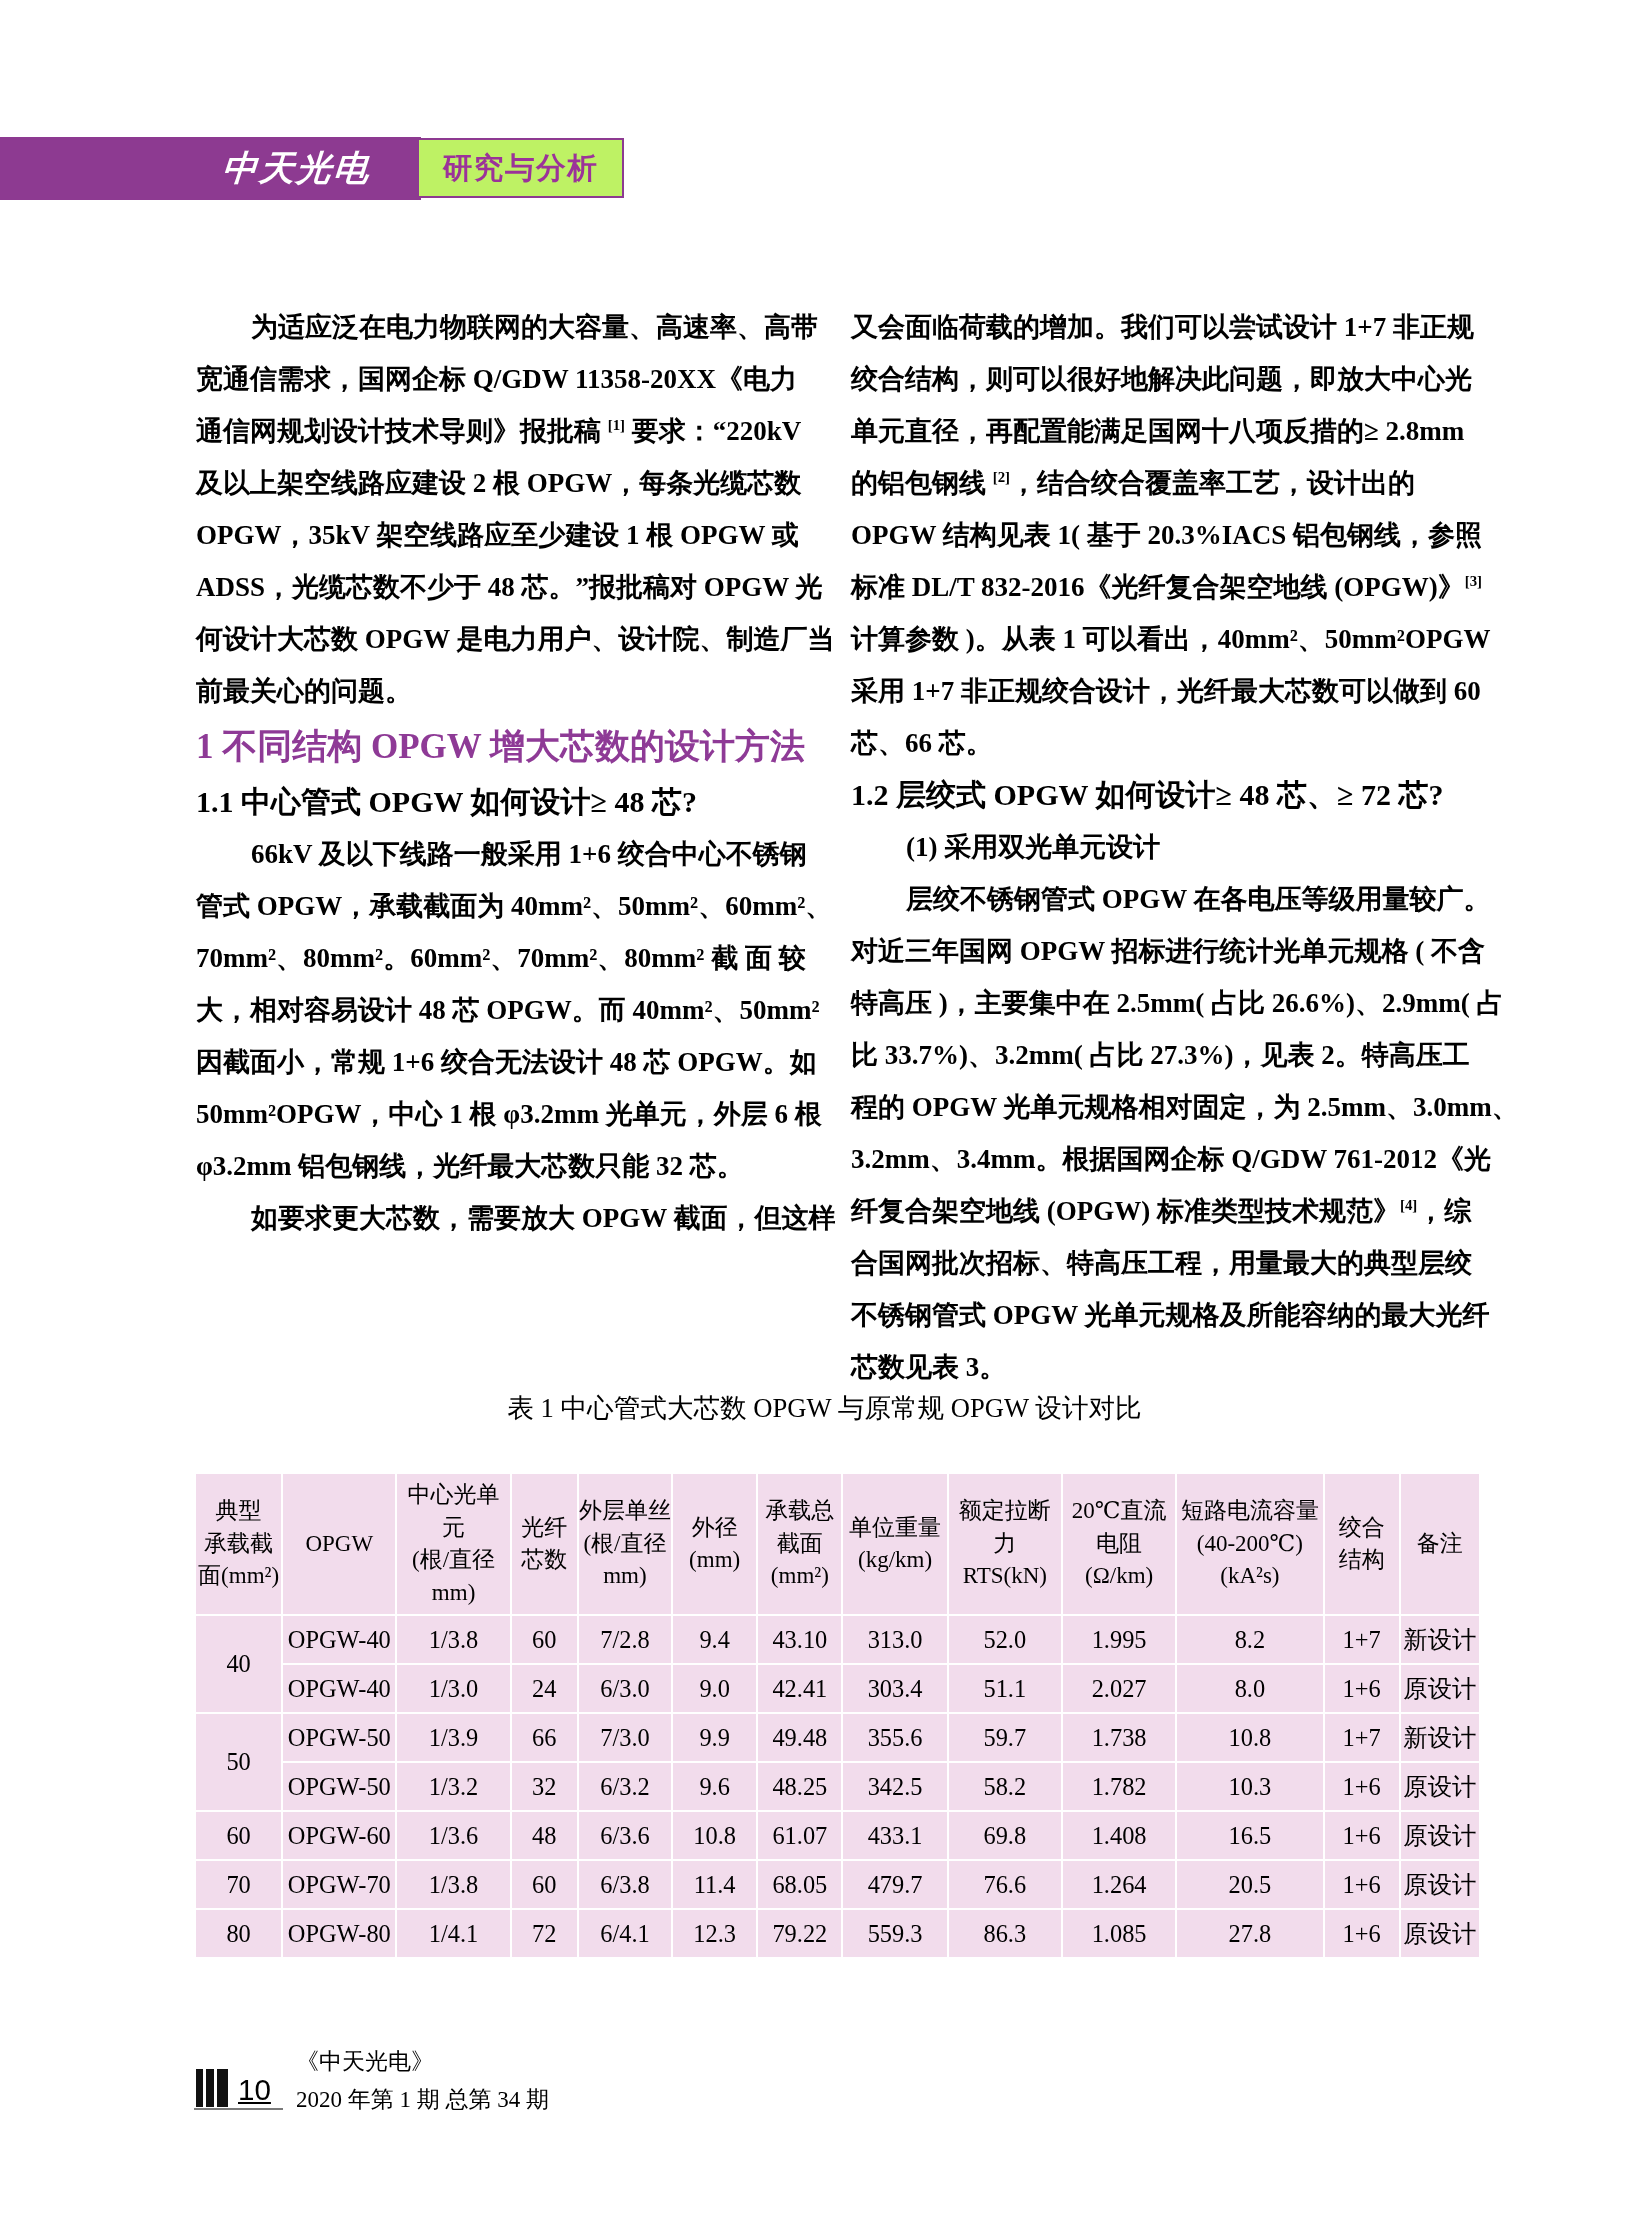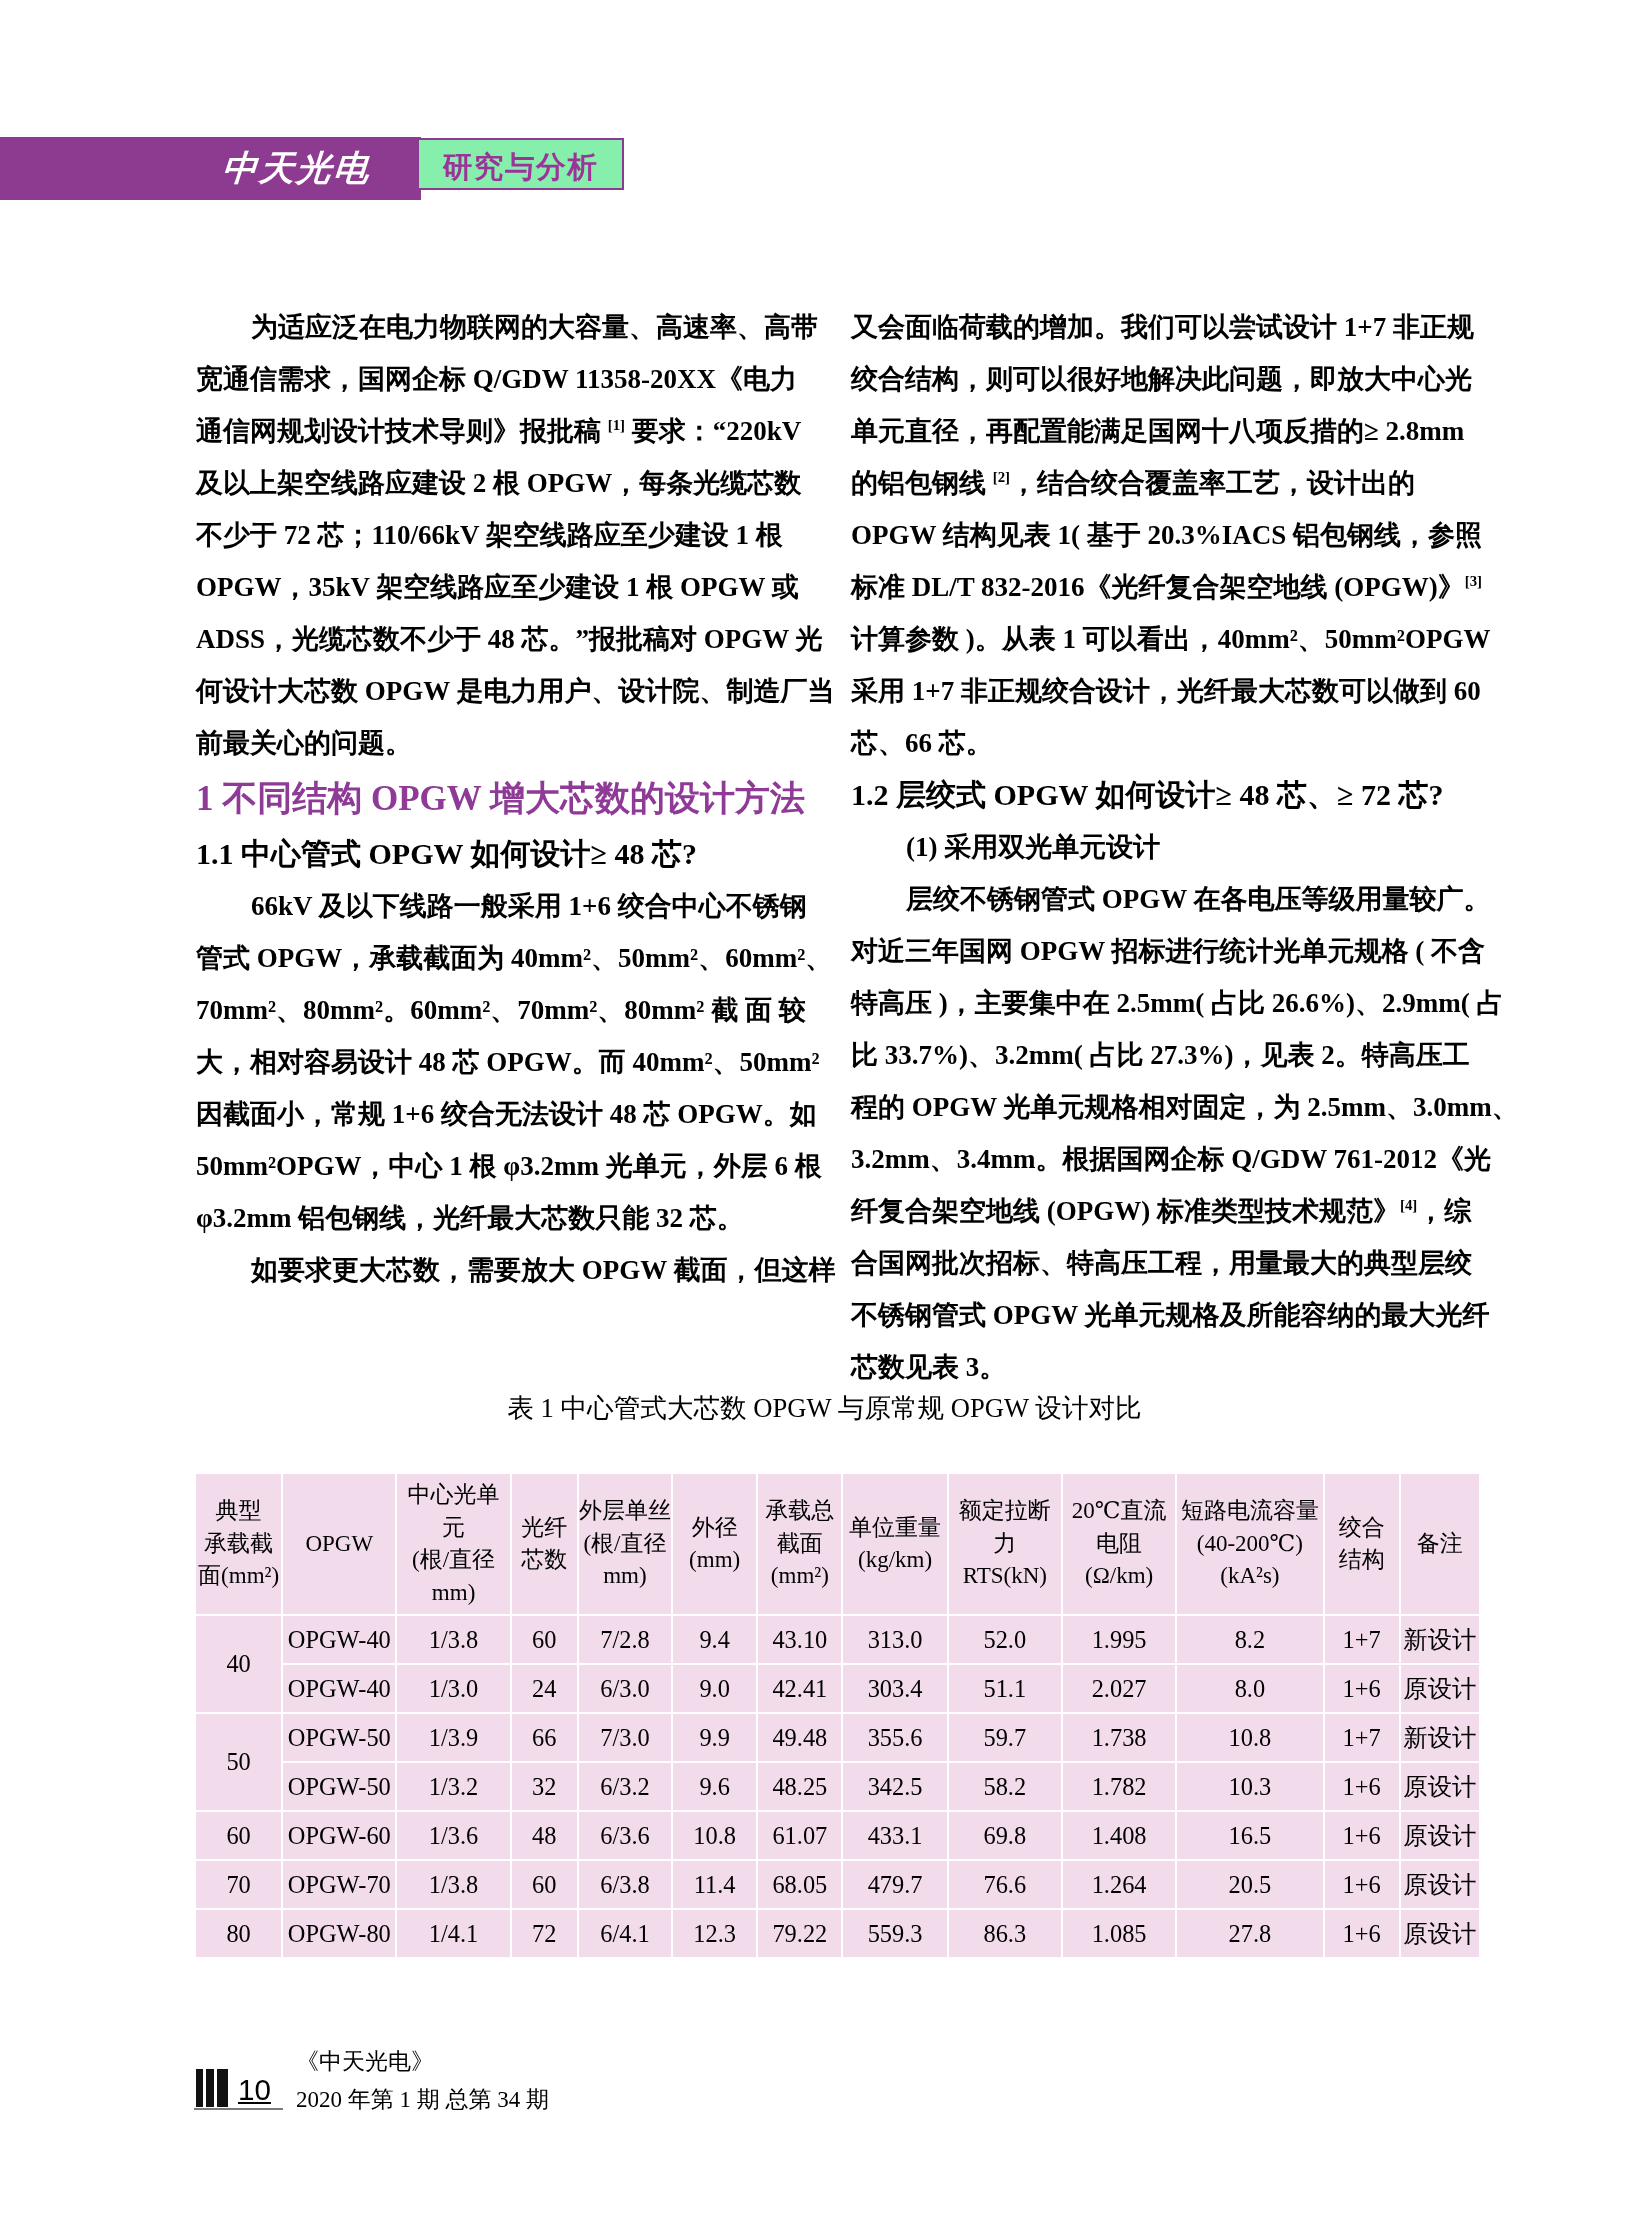--- a/index.html
+++ b/index.html
@@ -4,22 +4,22 @@
 <style>
   html,body{margin:0;padding:0;background:#ffffff;}
   .page{position:relative;width:1649px;height:2239px;background:#ffffff;overflow:hidden;
         font-family:"Liberation Serif","DejaVu Serif",serif;color:#000;}
 
   
   .banner{position:absolute;left:0;top:137px;width:421px;height:63px;background:#8d3a91;
           display:flex;align-items:center;justify-content:flex-end;padding-right:50px;box-sizing:border-box;}
   .brand-logo{color:#ffffff;font-size:35px;font-weight:bold;letter-spacing:2.2px;
               transform:skewX(-4deg);font-style:italic;}
-  .banner-tab{position:absolute;left:417px;top:138px;width:207px;height:52px;background:#86efac;
-              border:2.2px solid #8d3a91;box-sizing:border-box;display:flex;align-items:flex-end;justify-content:center;}
+  .banner-tab{position:absolute;left:417px;top:138px;width:207px;height:60px;background:#bef264;
+              border:2.2px solid #8d3a91;box-sizing:border-box;display:flex;align-items:center;justify-content:center;}
   .banner-tab span{color:#9b3399;font-size:29.6px;font-weight:600;letter-spacing:1.5px;}
 
   
   .col{position:absolute;top:301px;width:624px;font-size:27px;}
   .col-left{left:196px;}
   .col-right{left:851px;}
   .line{height:52px;line-height:52px;white-space:nowrap;font-weight:bold;}
   .indent{text-indent:55px;}
   .h1line{height:59px;line-height:59px;font-size:35px;font-weight:bold;color:#8e3a96;white-space:nowrap;}
   .h2line{height:52px;line-height:52px;font-size:30px;font-weight:bold;white-space:nowrap;}
@@ -56,21 +56,20 @@
   </div>
   <div class="banner-tab">
     <span>研究与分析</span>
   </div>
 
   <div class="col col-left" id="col-left">
       <div class="line indent"><span>为适应泛在电力物联网的大容量、高速率、高带</span></div>
       <div class="line"><span>宽通信需求，国网企标 Q/GDW 11358-20XX《电力</span></div>
       <div class="line"><span>通信网规划设计技术导则》报批稿 </span><sup>[1]</sup><span> 要求：“220kV</span></div>
       <div class="line"><span>及以上架空线路应建设 2 根 OPGW，每条光缆芯数</span></div>
-      <div class="line"><span>不少于 72 芯；110/66kV 架空线路应至少建设 1 根</span></div>
       <div class="line"><span>OPGW，35kV 架空线路应至少建设 1 根 OPGW 或</span></div>
       <div class="line"><span>ADSS，光缆芯数不少于 48 芯。”报批稿对 OPGW 光</span></div>
       <div class="line"><span>何设计大芯数 OPGW 是电力用户、设计院、制造厂当</span></div>
       <div class="line"><span>前最关心的问题。</span></div>
       <div class="h1line"><span>1 不同结构 OPGW 增大芯数的设计方法</span></div>
       <div class="h2line"><span>1.1 中心管式 OPGW 如何设计≥ 48 芯?</span></div>
       <div class="line indent"><span>66kV 及以下线路一般采用 1+6 绞合中心不锈钢</span></div>
       <div class="line"><span>管式 OPGW，承载截面为 40mm²、50mm²、60mm²、</span></div>
       <div class="line"><span>70mm²、80mm²。60mm²、70mm²、80mm² 截 面 较</span></div>
       <div class="line"><span>大，相对容易设计 48 芯 OPGW。而 40mm²、50mm²</span></div>

